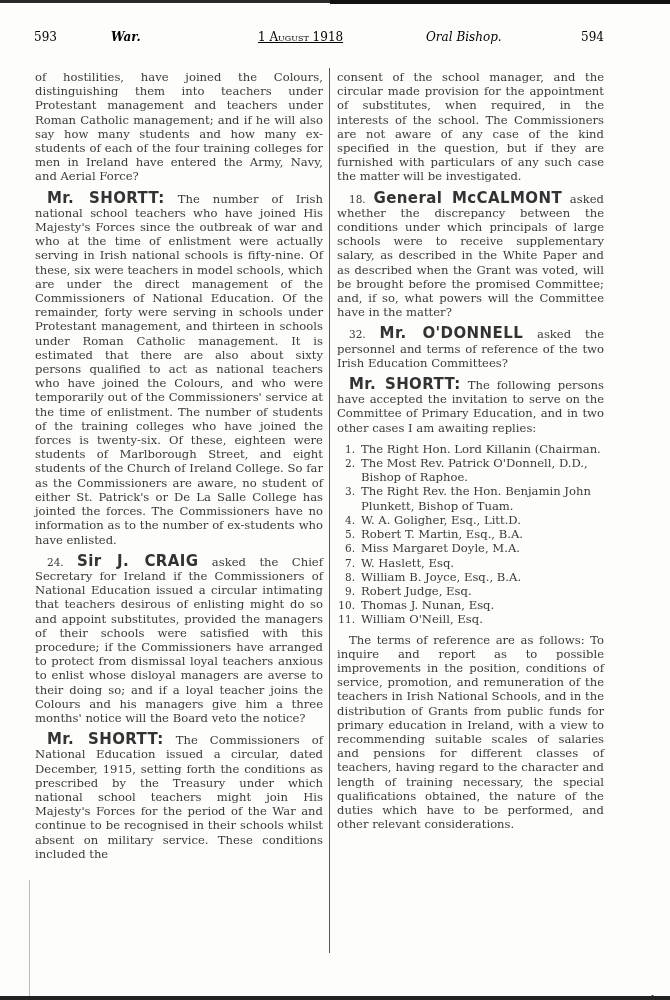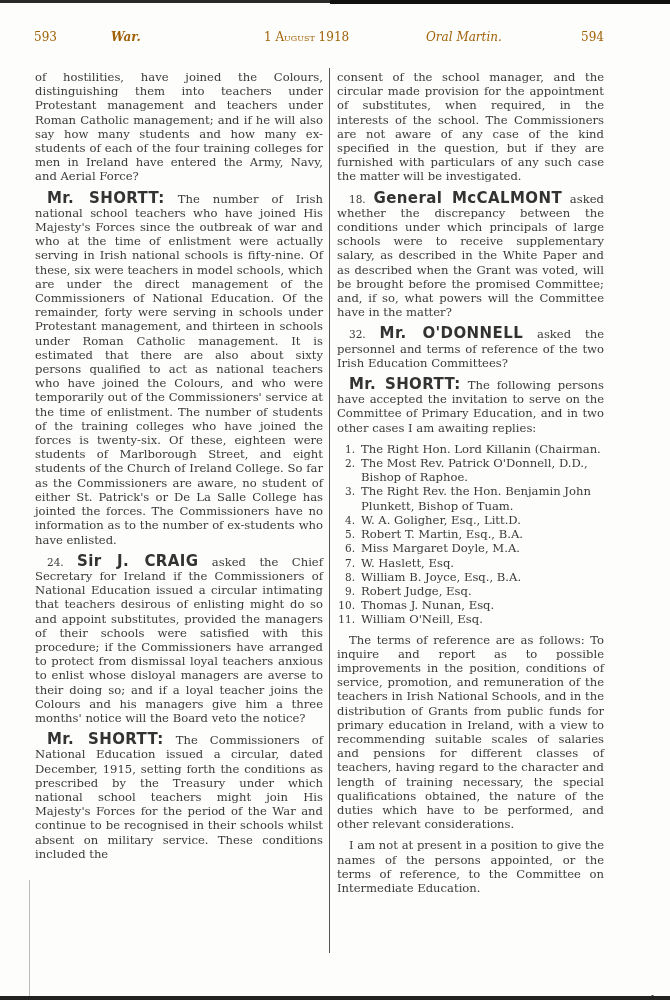--- a/index.html
+++ b/index.html
@@ -8,26 +8,26 @@
     background:#fdfdfb;
     font-family:"DejaVu Serif", serif;
     color:#3a3a3a;
   }
   .topbar { position:absolute; left:0; top:0; width:670px; height:3px; background:#2a2a2a; }
   .topbar2 { position:absolute; left:330px; top:0; width:340px; height:4px; background:#111; }
   .botbar { position:absolute; left:0; top:996px; width:670px; height:4px; background:#222; }
   .leftedge { position:absolute; left:29px; top:880px; width:1px; height:120px; background:#bbb; }
   .header {
     position:absolute; top:30px; left:34px; width:570px; height:16px;
-    font-size:12px; color:#a16207;
+    font-size:12px; color:#000000;
   }
   .header span { position:absolute; top:0; white-space:nowrap; }
   .h-left-num { left:0; }
   .h-title { left:77px; font-style:italic; font-weight:bold; }
-  .h-date { left:230px; font-variant:small-caps; }
+  .h-date { left:224px; font-variant:small-caps;text-decoration:underline; }
   .h-section { left:392px; font-style:italic; }
   .h-right-num { right:0; }
   .col-rule { position:absolute; left:329px; top:68px; width:1px; height:885px; background:#555; }
   .col {
     position:absolute; top:70px; font-size:11.6px; line-height:14.2px;
     text-align:justify; hyphens:none;
   }
   .col-left { left:35px; width:288px; }
   .col-right { left:337px; width:267px; }
   p { margin:0 0 7px 0; text-indent:12px; }
@@ -46,21 +46,21 @@
 <body>
 
 <div class="topbar"></div>
 <div class="topbar2"></div>
 <div class="leftedge"></div>
 
 <div class="header">
   <span class="h-left-num">593</span>
   <span class="h-title">War.</span>
   <span class="h-date">1 August 1918</span>
-  <span class="h-section">Oral Martin.</span>
+  <span class="h-section">Oral Bishop.</span>
   <span class="h-right-num">594</span>
 </div>
 
 <div class="col-rule"></div>
 
 <div class="col col-left">
   <p class="noindent">of hostilities, have joined the Colours, distinguishing them into teachers under Protestant management and teachers under Roman Catholic management; and if he will also say how many students and how many ex-students of each of the four training colleges for men in Ireland have entered the Army, Navy, and Aerial Force?</p>
   <p><span class="speaker">Mr. SHORTT:</span><span> The number of Irish national school teachers who have joined His Majesty's Forces since the outbreak of war and who at the time of enlistment were actually serving in Irish national schools is fifty-nine. Of these, six were teachers in model schools, which are under the direct management of the Commissioners of National Education. Of the remainder, forty were serving in schools under Protestant management, and thirteen in schools under Roman Catholic management. It is estimated that there are also about sixty persons qualified to act as national teachers who have joined the Colours, and who were temporarily out of the Commissioners' service at the time of enlistment. The number of students of the training colleges who have joined the forces is twenty-six. Of these, eighteen were students of Marlborough Street, and eight students of the Church of Ireland College. So far as the Commissioners are aware, no student of either St. Patrick's or De La Salle College has jointed the forces. The Commissioners have no information as to the number of ex-students who have enlisted.</span></p>
   <p><span class="num">24.</span> <span class="speaker">Sir J. CRAIG</span><span> asked the Chief Secretary for Ireland if the Commissioners of National Education issued a circular intimating that teachers desirous of enlisting might do so and appoint substitutes, provided the managers of their schools were satisfied with this procedure; if the Commissioners have arranged to protect from dismissal loyal teachers anxious to enlist whose disloyal managers are averse to their doing so; and if a loyal teacher joins the Colours and his managers give him a three months' notice will the Board veto the notice?</span></p>
   <p><span class="speaker">Mr. SHORTT:</span><span> The Commissioners of National Education issued a circular, dated December, 1915, setting forth the conditions as prescribed by the Treasury under which national school teachers might join His Majesty's Forces for the period of the War and continue to be recognised in their schools whilst absent on military service. These conditions included the</span></p>
@@ -78,17 +78,16 @@
     <li><span class="n">4.</span><span>W. A. Goligher, Esq., Litt.D.</span></li>
     <li><span class="n">5.</span><span>Robert T. Martin, Esq., B.A.</span></li>
     <li><span class="n">6.</span><span>Miss Margaret Doyle, M.A.</span></li>
     <li><span class="n">7.</span><span>W. Haslett, Esq.</span></li>
     <li><span class="n">8.</span><span>William B. Joyce, Esq., B.A.</span></li>
     <li><span class="n">9.</span><span>Robert Judge, Esq.</span></li>
     <li><span class="n">10.</span><span>Thomas J. Nunan, Esq.</span></li>
     <li><span class="n">11.</span><span>William O'Neill, Esq.</span></li>
   </ol>
   <p>The terms of reference are as follows: To inquire and report as to possible improvements in the position, conditions of service, promotion, and remuneration of the teachers in Irish National Schools, and in the distribution of Grants from public funds for primary education in Ireland, with a view to recommending suitable scales of salaries and pensions for different classes of teachers, having regard to the character and length of training necessary, the special qualifications obtained, the nature of the duties which have to be performed, and other relevant considerations.</p>
-  <p>I am not at present in a position to give the names of the persons appointed, or the terms of reference, to the Committee on Intermediate Education.</p>
 </div>
 
 <div class="dot"></div>
 <div class="botbar"></div>
 
 </body></html>

